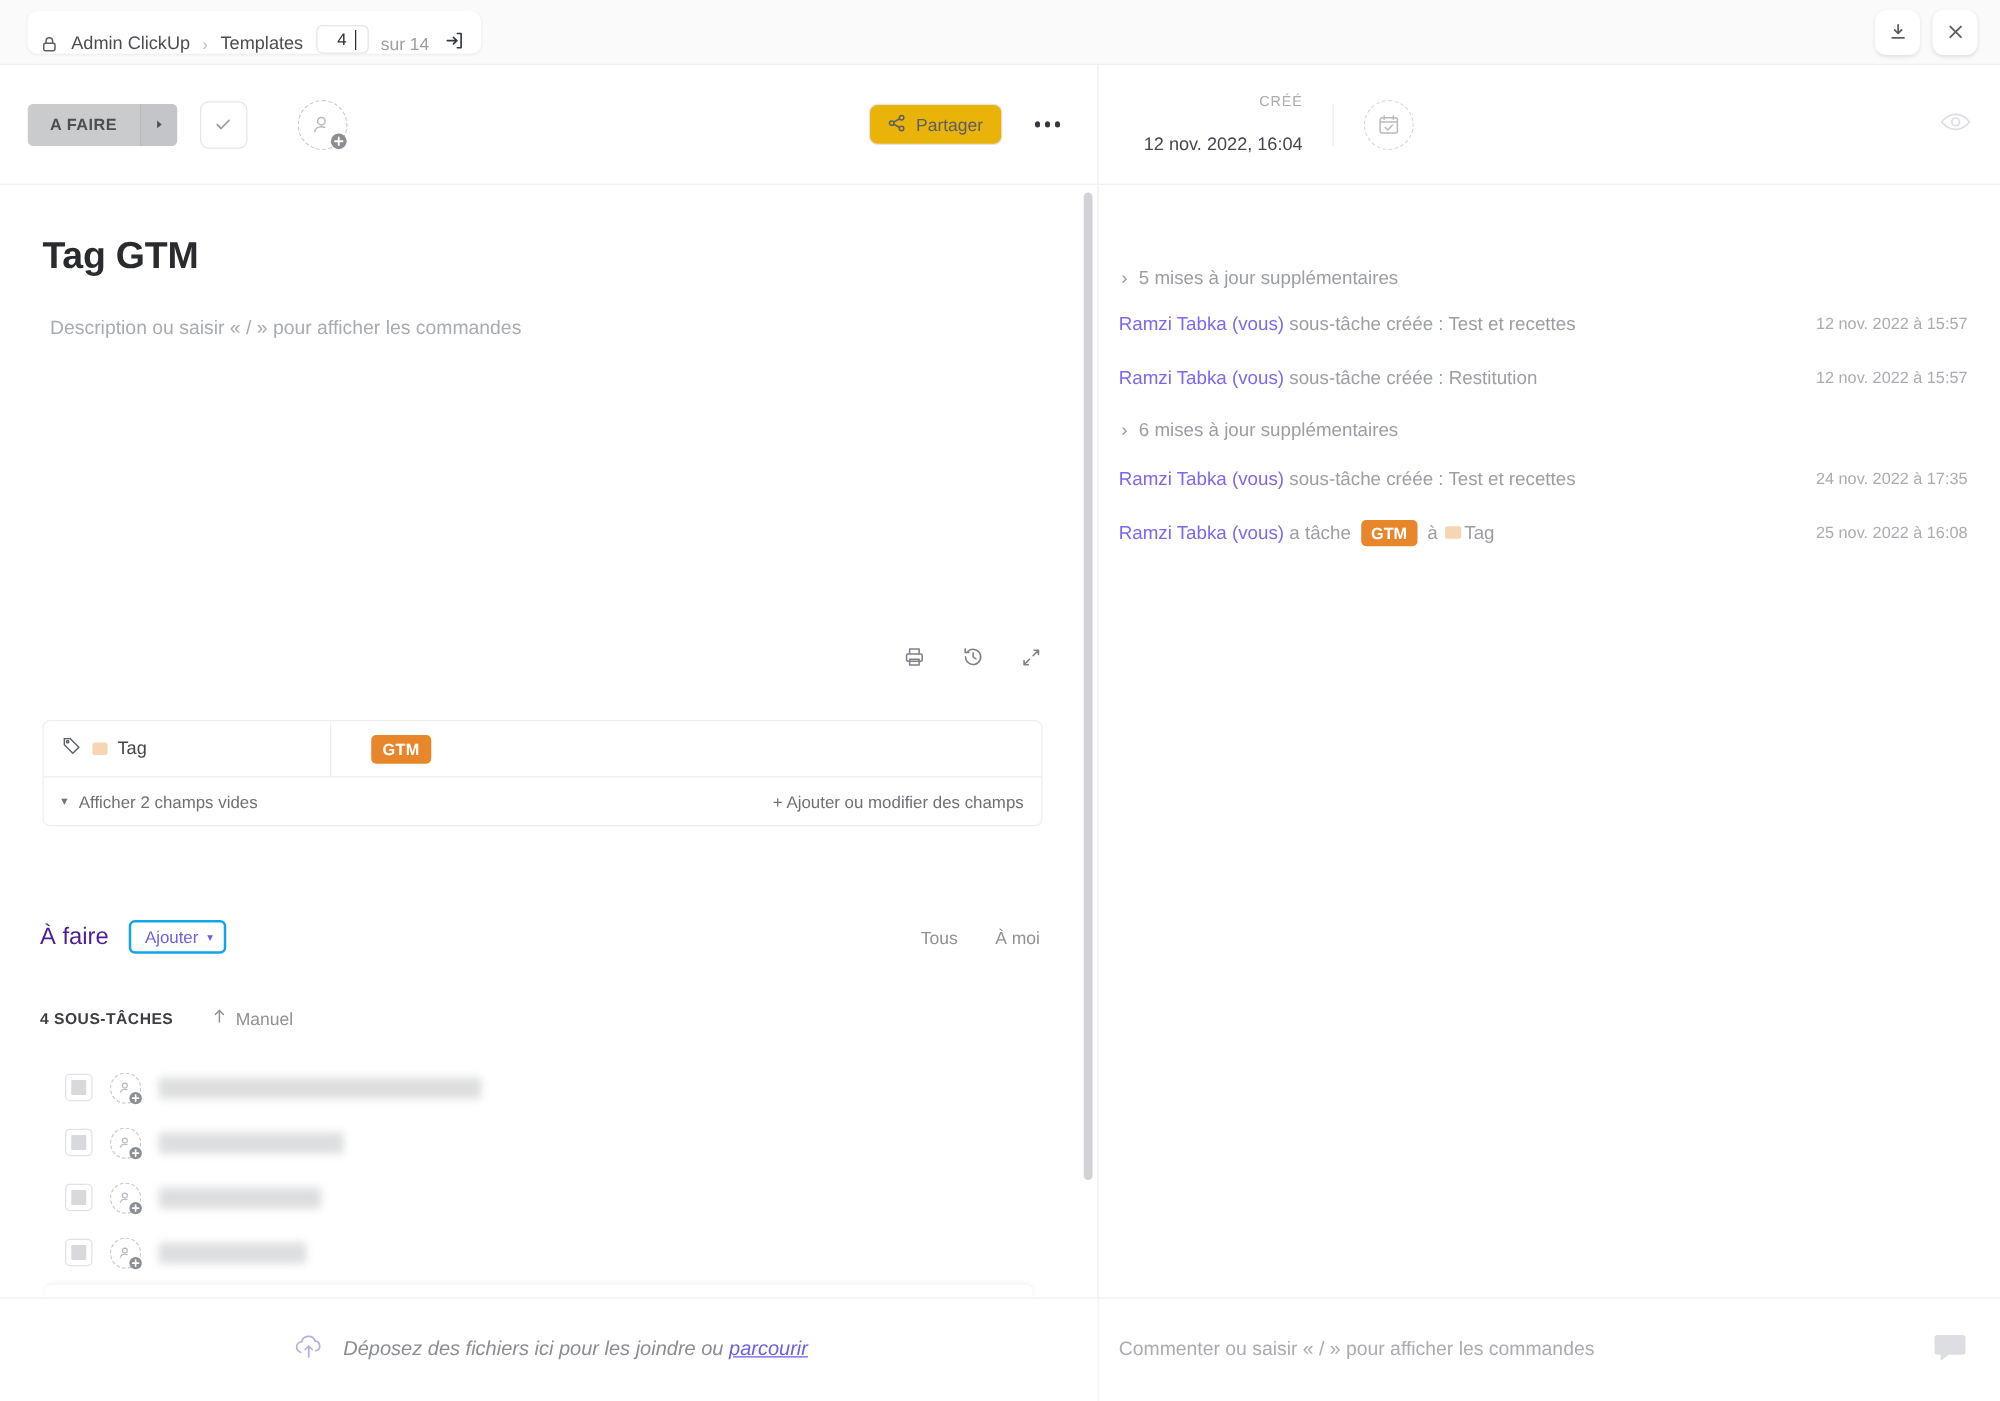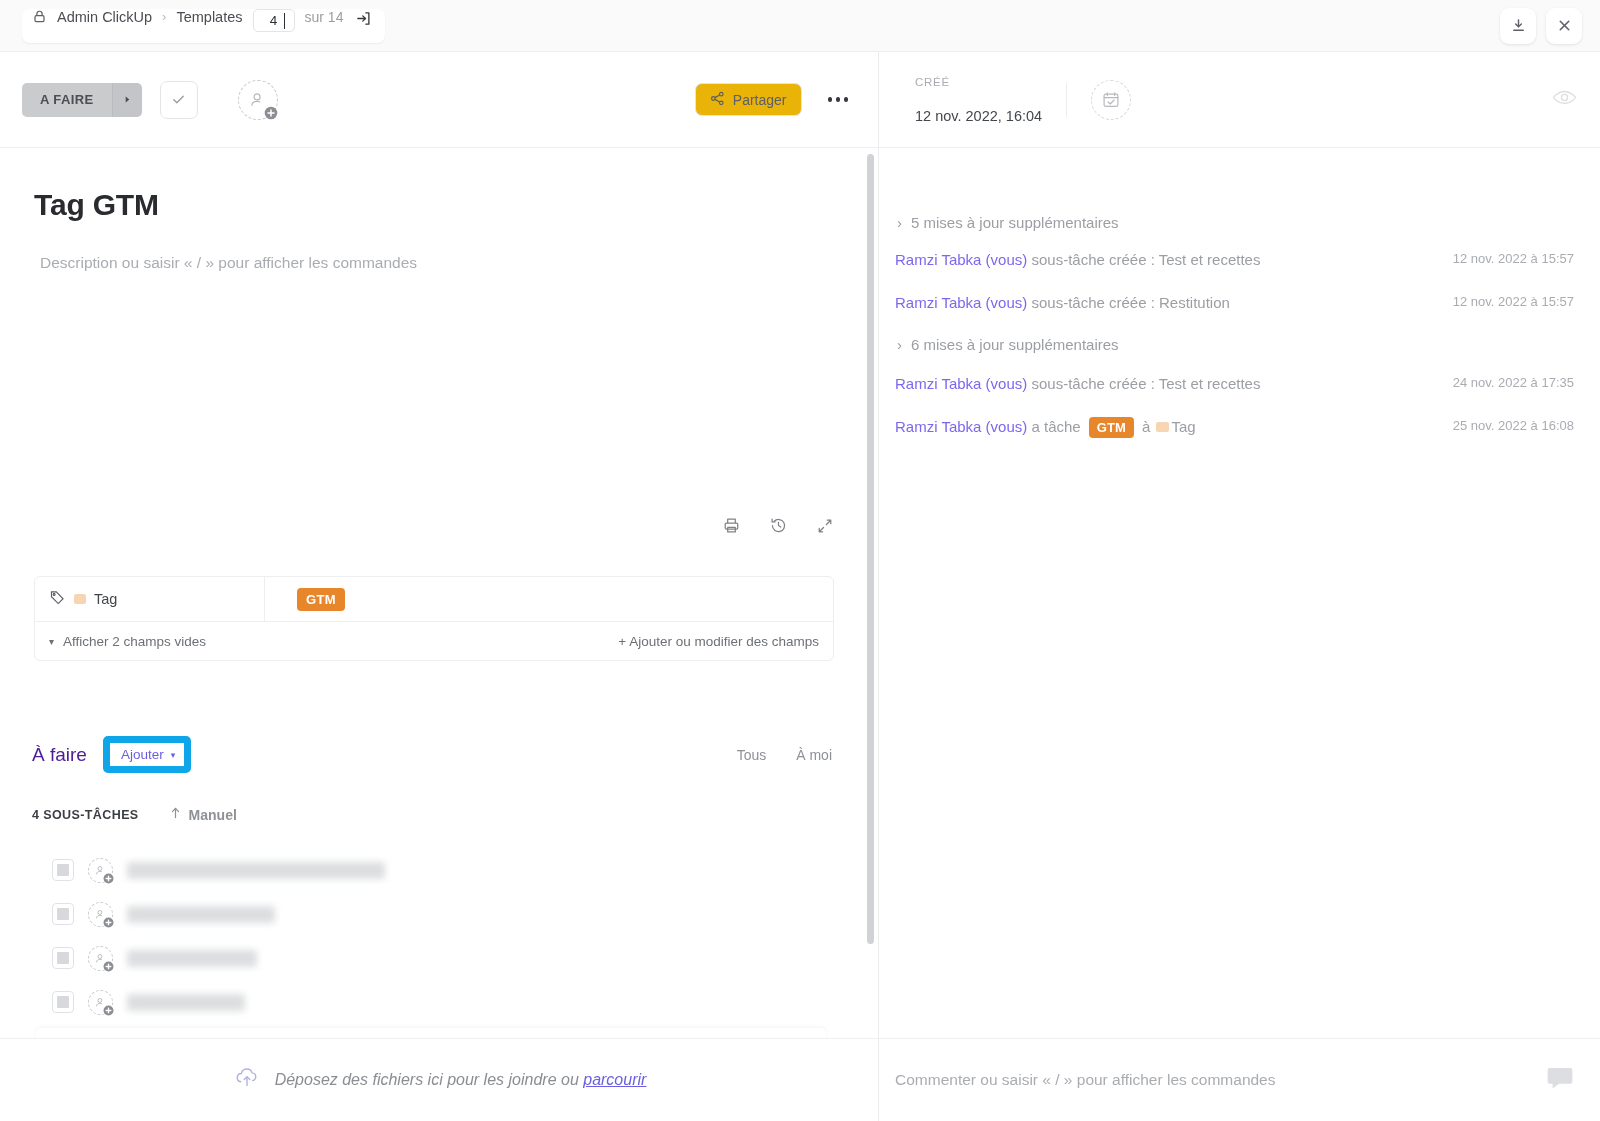--- a/index.html
+++ b/index.html
@@ -12,21 +12,21 @@
   }
   .app { position: relative; width: 1600px; height: 1121px; background:#fff; }
 
   
   .topbar {
     position: absolute; left:0; top:0; width:1600px; height:52px;
     background:#fafafa; border-bottom:1px solid #edeef0;
     display:flex; align-items:center; justify-content:space-between;
   }
   .breadcrumb {
-    display:flex; align-items:flex-start; gap:10px;
+    display:flex; align-items:flex-end; gap:10px;
     margin-left:22px; height:34px; padding:0 12px 0 10px;
     background:#ffffff; border-radius:8px;
     box-shadow:0 1px 2px rgba(0,0,0,.06);
   }
   .bc-lock { width:15px; height:15px; display:inline-block; }
   .bc-item { font-size:14.5px; color:#4a4d52; white-space:nowrap; }
   .bc-sep { color:#b6b9be; font-size:13px; }
   .idx-box {
     width:42px; height:23px; border:1px solid #e3e5e8; border-radius:5px;
     display:flex; align-items:center; justify-content:center;
@@ -123,32 +123,32 @@
   .fields-foot .left { display:flex; align-items:center; gap:9px; font-size:13.5px; color:#6d7075; cursor:pointer; }
   .fields-foot .right { font-size:13.5px; color:#6d7075; cursor:pointer; }
 
   
   .subtasks-head {
     position:absolute; left:32px; top:588px; width:800px;
     display:flex; align-items:center;
   }
   .subtasks-title { font-size:19px; color:#4c1d95; }
   .add-btn {
-    margin-left:16px; border:7px solid #0ea5e9; color:#6b5fe0; border-radius:5px;
+    margin-left:16px; border:2px solid #0ea5e9; color:#6b5fe0; border-radius:5px;
     font-size:13.5px; padding:4px 9px 4px 11px; display:flex; align-items:center; gap:7px;
     background:#fff; cursor:pointer;
   }
   .filters { margin-left:auto; display:flex; gap:30px; font-size:14px; color:#8e9196; }
   .filters span { cursor:pointer; }
 
   .subtasks-meta {
     position:absolute; left:32px; top:658px; display:flex; align-items:center; gap:30px;
   }
   .st-count { font-size:12.5px; font-weight:bold; color:#3b3e43; letter-spacing:.4px; }
-  .st-sort { font-size:14px; color:#8e9196; display:flex; align-items:center; gap:7px; cursor:pointer;font-weight:bold; }
+  .st-sort { font-size:14px; color:#8e9196; display:flex; align-items:center; gap:7px; cursor:pointer; }
 
   .subtask-list { position:absolute; left:32px; top:700px; width:800px; }
   .subtask-row { display:flex; align-items:center; height:44px; gap:14px; padding-left:20px; }
   .st-check {
     width:22px; height:22px; border:1px solid #e0e2e5; border-radius:4px;
     display:flex; align-items:center; justify-content:center; background:#fff; cursor:pointer;
   }
   .st-check i { width:12px; height:12px; background:#d7d9dc; display:block; border-radius:1px; }
   .st-avatar {
     width:25px; height:25px; border-radius:50%; border:1.2px dashed #c7c9cc;
@@ -172,21 +172,21 @@
     background:#fff; border-top:1px solid #eeeff1;
     display:flex; align-items:center; justify-content:center; gap:14px;
   }
   .dz-text { font-size:16px; font-style:italic; color:#8a8d92; }
   .dz-link { color:#6b5fe0; text-decoration:underline; cursor:pointer; }
 
   
   .activity-header {
     height:96px; border-bottom:1px solid #eeeff1; display:flex; align-items:center; padding:0 22px;
   }
-  .created-block { margin-left:14px; }
+  .created-block { margin-left:14px;text-align:right; }
   .created-label { font-size:11.5px; color:#a9acb1; letter-spacing:.7px; }
   .created-value { font-size:14.5px; color:#44474c; margin-top:20px; }
   .vdiv { width:1px; height:34px; background:#ededef; margin:0 24px; }
   .dashed-cal {
     width:40px; height:40px; border-radius:50%; border:1.5px dashed #d6d8db;
     display:flex; align-items:center; justify-content:center; cursor:pointer;
   }
   .eye-wrap { margin-left:auto; cursor:pointer; }
 
   

